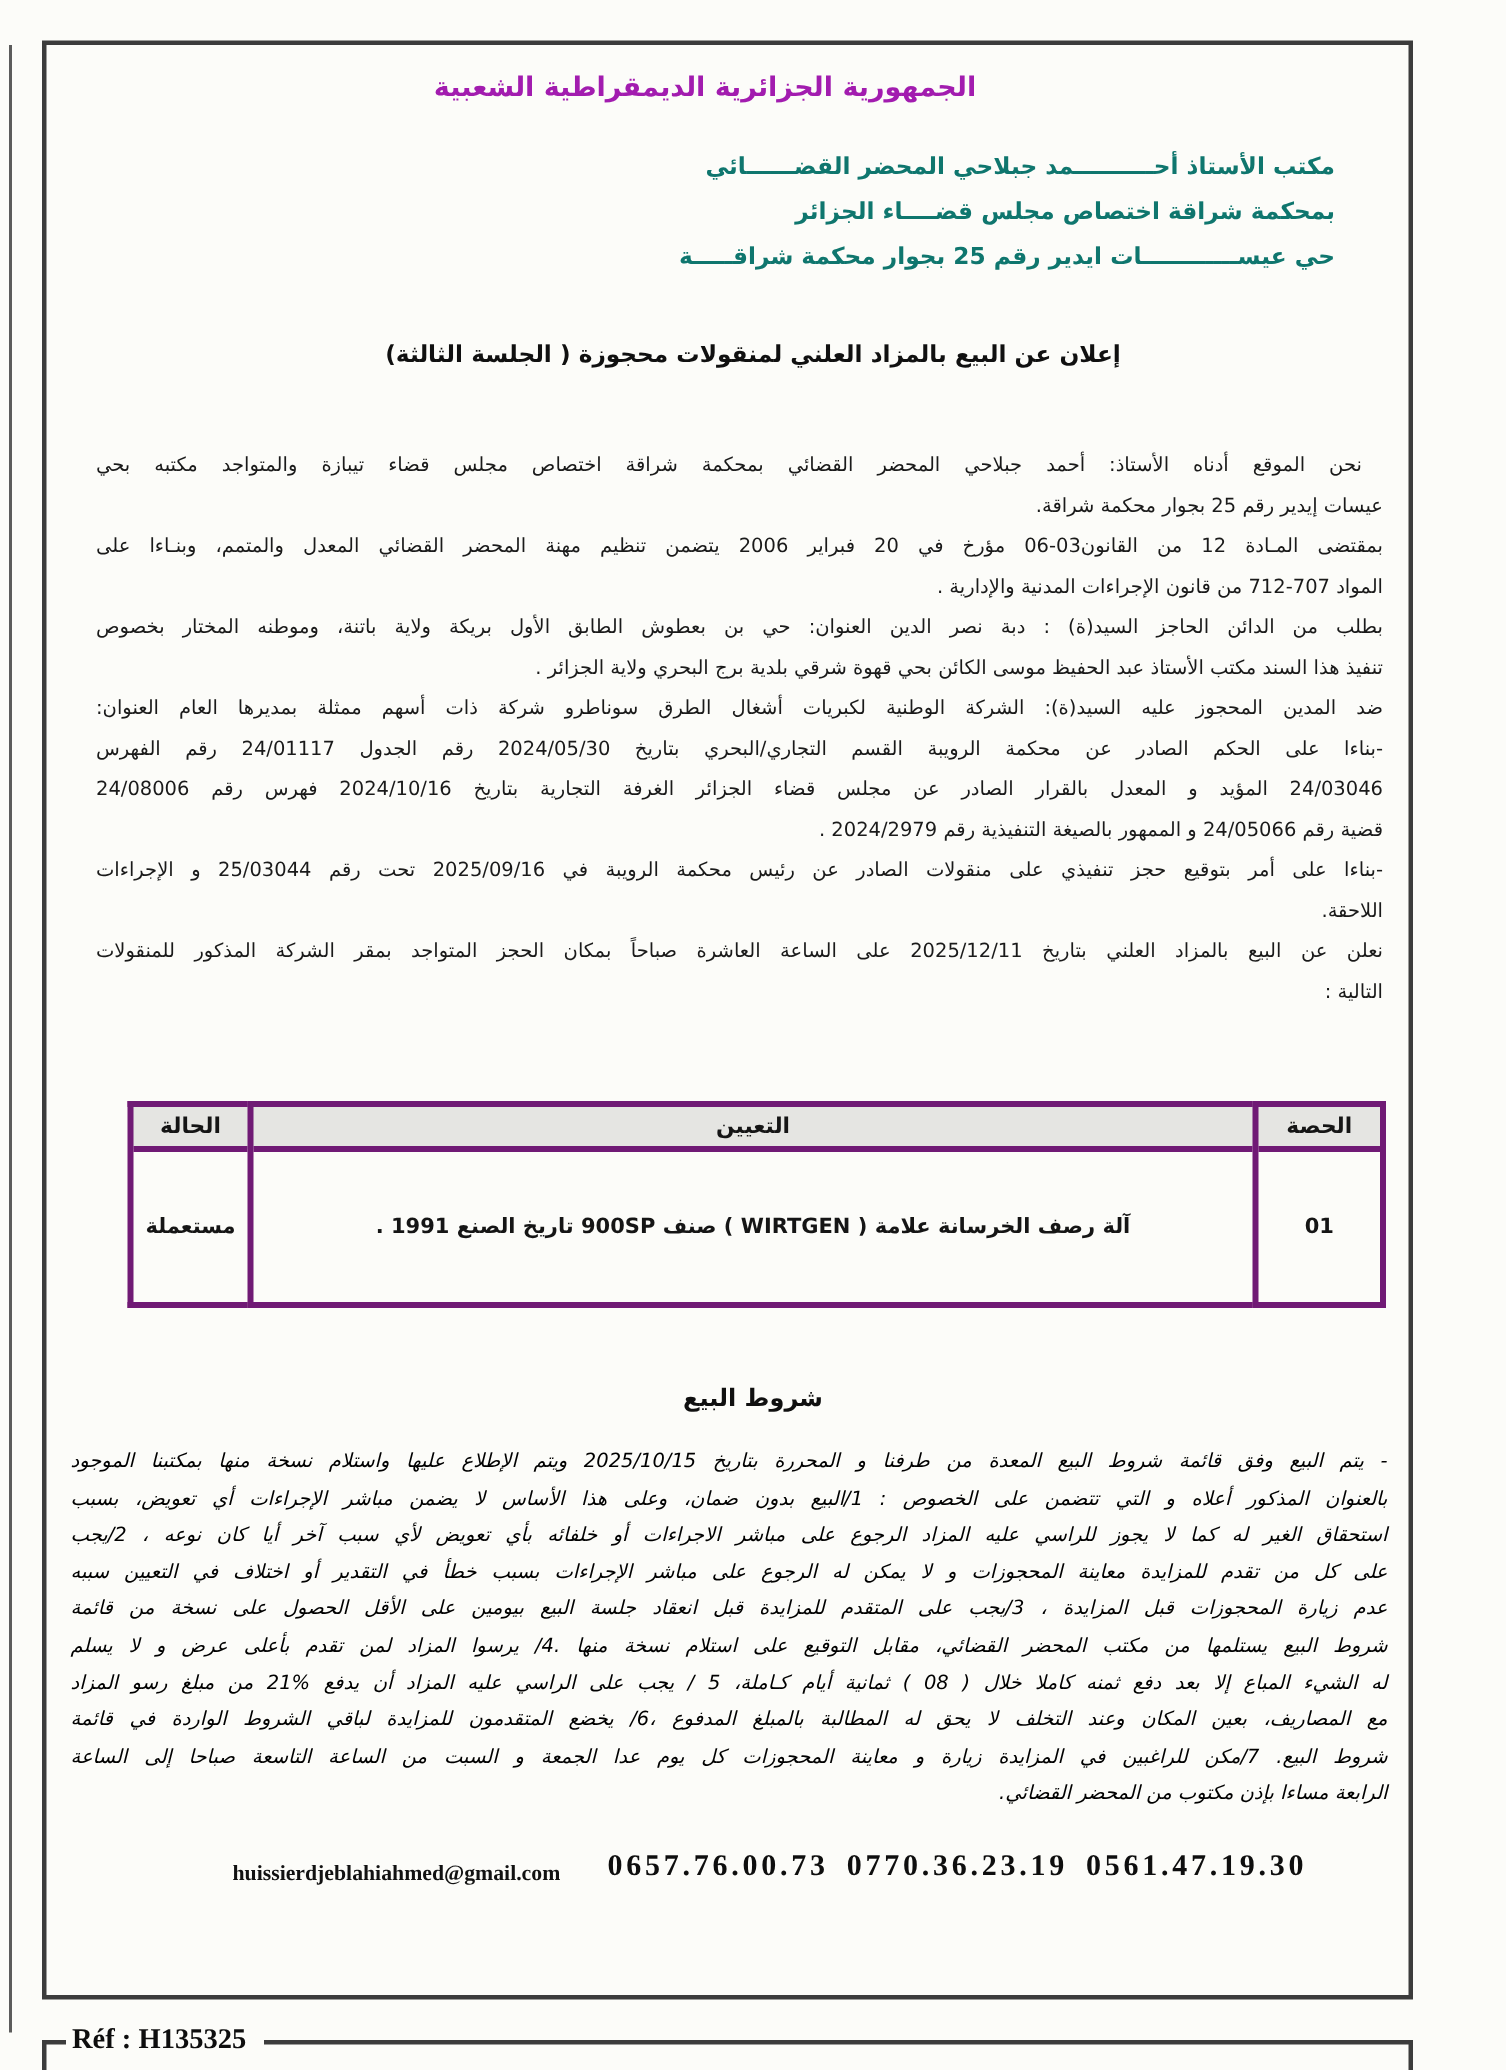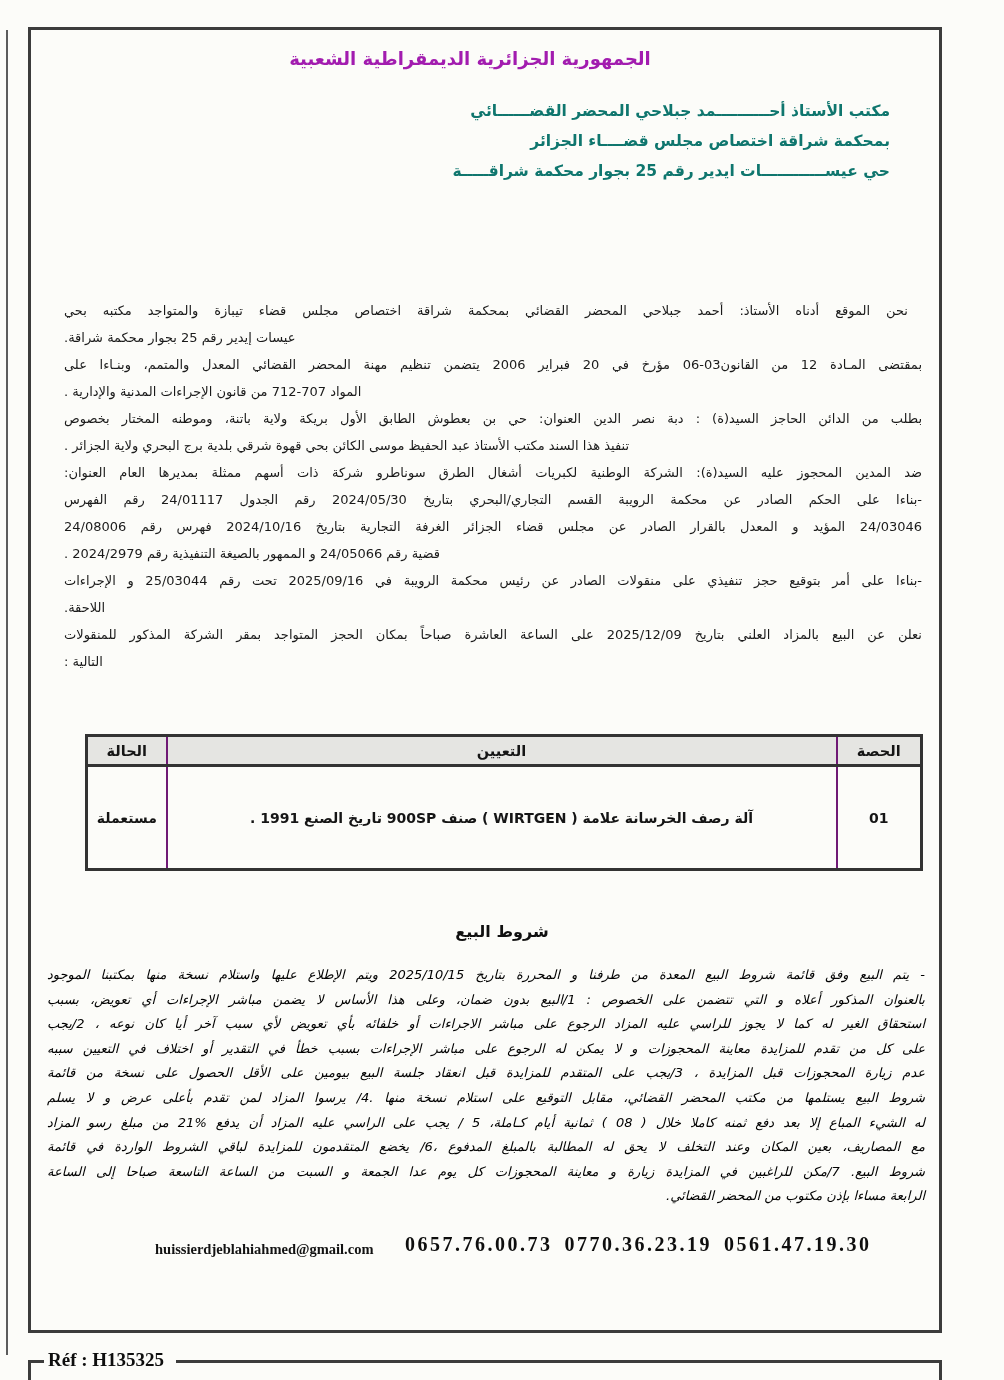--- a/index.html
+++ b/index.html
@@ -34,29 +34,29 @@
     font-weight:bold;font-size:15.5px;line-height:30px;color:#0f766e;
   }
   .doc-title{
     position:absolute;left:152px;top:227px;width:700px;
     direction:rtl;text-align:center;font-weight:bold;font-size:15.5px;color:#101010;
   }
   .body-block{
     position:absolute;right:82px;top:297px;width:858px;
     direction:rtl;font-size:13px;line-height:27px;color:#1a1a1a;
   }
-  .body-block .ln{text-align:left;}
+  .body-block .ln{text-align:right;}
   .body-block .ln.full{text-align:justify;text-align-last:justify;}
   .body-block .ln.indent{text-indent:14px;}
   .auction-table{
     position:absolute;left:85px;top:734px;width:835px;
     border-collapse:collapse;direction:rtl;table-layout:fixed;
   }
   .auction-table th,.auction-table td{
-    border:2px solid #701a75;padding:0 6px;box-sizing:border-box;
+    border:4px solid #701a75;padding:0 6px;box-sizing:border-box;
   }
   .auction-table{border:3px solid #333;}
   .auction-table thead th{
     background:#e5e5e2;font-weight:bold;font-size:14.5px;height:30px;
     border-bottom:3px solid #333;color:#151515;
   }
   .auction-table tbody td{
     height:104px;background:#fcfcf9;font-weight:bold;font-size:14px;
     text-align:center;vertical-align:middle;color:#151515;
   }
@@ -101,35 +101,36 @@
   <div class="frame"></div>
 
   <div class="republic">الجمهورية الجزائرية الديمقراطية الشعبية</div>
 
   <div class="office">
     <div class="ln">مكتب الأستاذ أحــــــــــمد جبلاحي المحضر القضــــــائي</div>
     <div class="ln">بمحكمة شراقة اختصاص مجلس قضــــاء الجزائر</div>
     <div class="ln">حي عيســــــــــــات ايدير رقم 25 بجوار محكمة شراقـــــة</div>
   </div>
 
+  <div class="doc-title">إعلان عن البيع بالمزاد العلني لمنقولات محجوزة ( الجلسة الثالثة)</div>
 
   <div class="body-block">
     <div class="ln full indent">نحن الموقع أدناه الأستاذ: أحمد جبلاحي المحضر القضائي بمحكمة شراقة اختصاص مجلس قضاء تيبازة والمتواجد مكتبه بحي</div>
     <div class="ln">عيسات إيدير رقم 25 بجوار محكمة شراقة.</div>
     <div class="ln full">بمقتضى المـادة 12 من القانون03-06 مؤرخ في 20 فبراير 2006 يتضمن تنظيم مهنة المحضر القضائي المعدل والمتمم، وبنـاءا على</div>
     <div class="ln">المواد 707-712 من قانون الإجراءات المدنية والإدارية .</div>
     <div class="ln full">بطلب من الدائن الحاجز السيد(ة) : دبة نصر الدين العنوان: حي بن بعطوش الطابق الأول بريكة ولاية باتنة، وموطنه المختار بخصوص</div>
     <div class="ln">تنفيذ هذا السند مكتب الأستاذ عبد الحفيظ موسى الكائن بحي قهوة شرقي بلدية برج البحري ولاية الجزائر .</div>
     <div class="ln full">ضد المدين المحجوز عليه السيد(ة): الشركة الوطنية لكبريات أشغال الطرق سوناطرو شركة ذات أسهم ممثلة بمديرها العام العنوان:</div>
     <div class="ln full">-بناءا على الحكم الصادر عن محكمة الرويبة القسم التجاري/البحري بتاريخ 2024/05/30 رقم الجدول 24/01117 رقم الفهرس</div>
     <div class="ln full">24/03046 المؤيد و المعدل بالقرار الصادر عن مجلس قضاء الجزائر الغرفة التجارية بتاريخ 2024/10/16 فهرس رقم 24/08006</div>
     <div class="ln">قضية رقم 24/05066 و الممهور بالصيغة التنفيذية رقم 2024/2979 .</div>
     <div class="ln full">-بناءا على أمر بتوقيع حجز تنفيذي على منقولات الصادر عن رئيس محكمة الرويبة في 2025/09/16 تحت رقم 25/03044 و الإجراءات</div>
     <div class="ln">اللاحقة.</div>
-    <div class="ln full">نعلن عن البيع بالمزاد العلني بتاريخ 2025/12/09 على الساعة العاشرة صباحاً بمكان الحجز المتواجد بمقر الشركة المذكور للمنقولات</div>
+    <div class="ln full">نعلن عن البيع بالمزاد العلني بتاريخ 2025/12/11 على الساعة العاشرة صباحاً بمكان الحجز المتواجد بمقر الشركة المذكور للمنقولات</div>
     <div class="ln">التالية :</div>
   </div>
 
   <table class="auction-table">
     <colgroup>
       <col class="col-lot">
         <col class="col-designation">
         <col class="col-condition">
     </colgroup>
     <thead>

